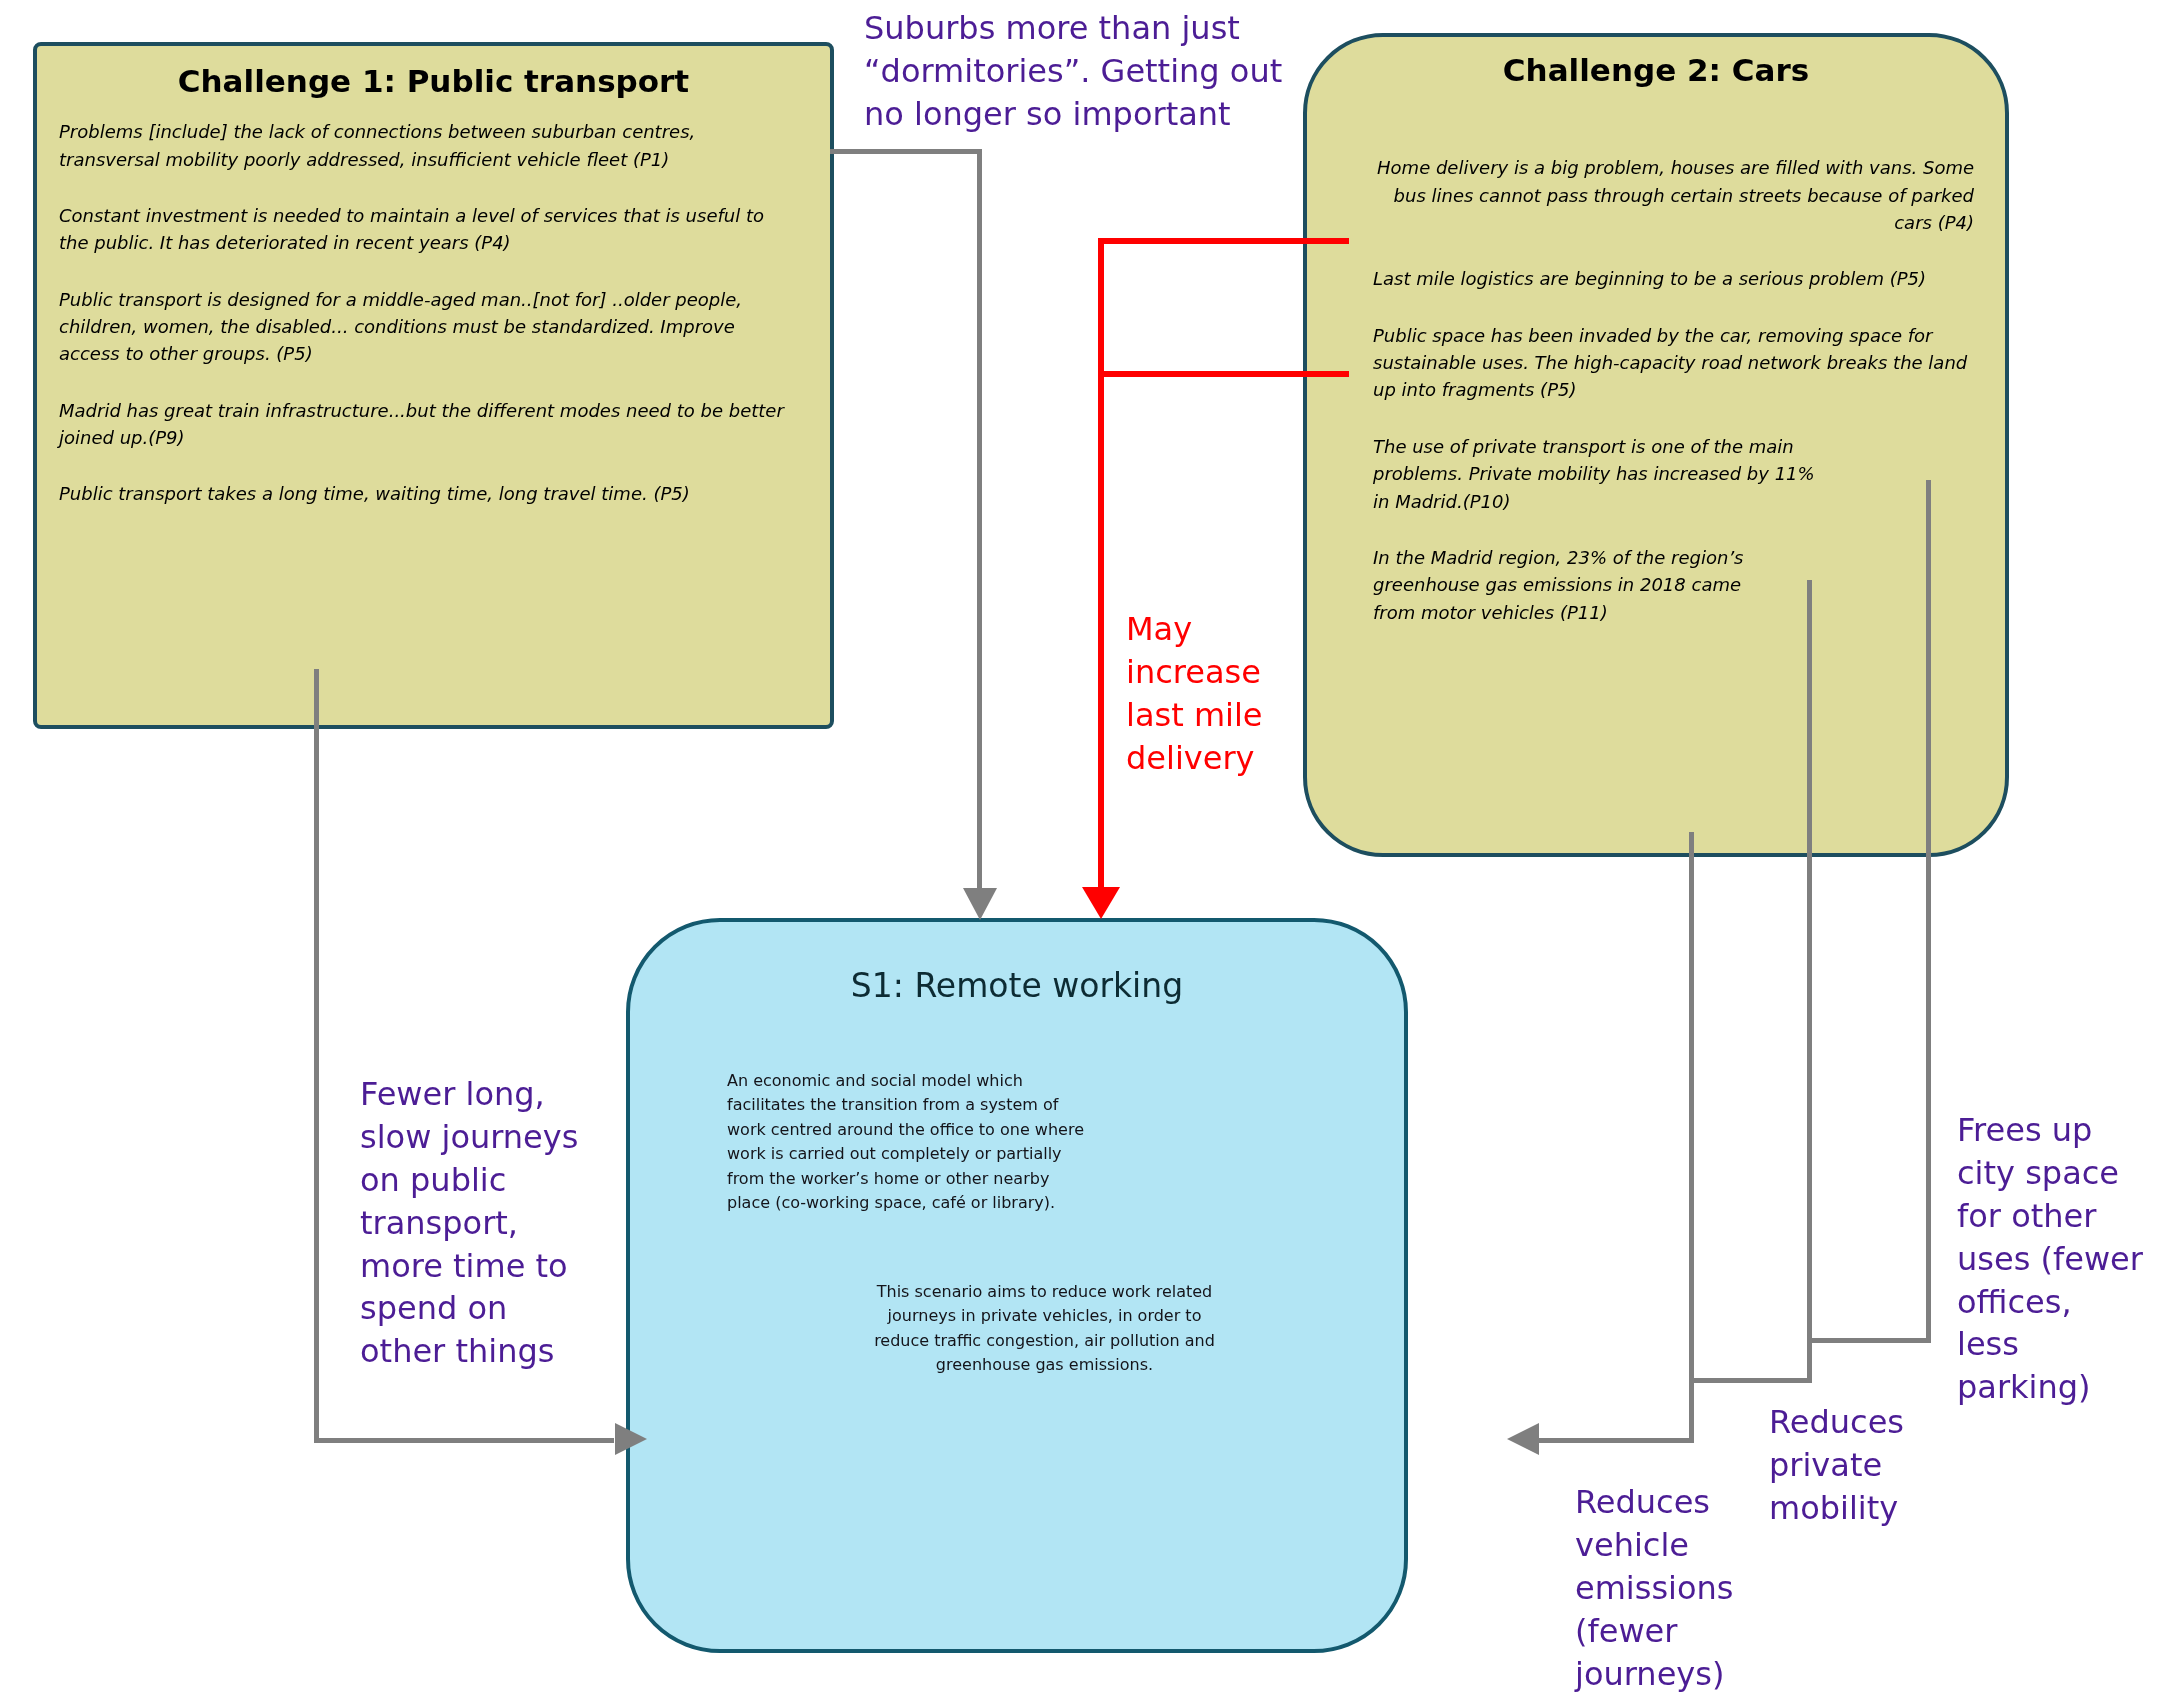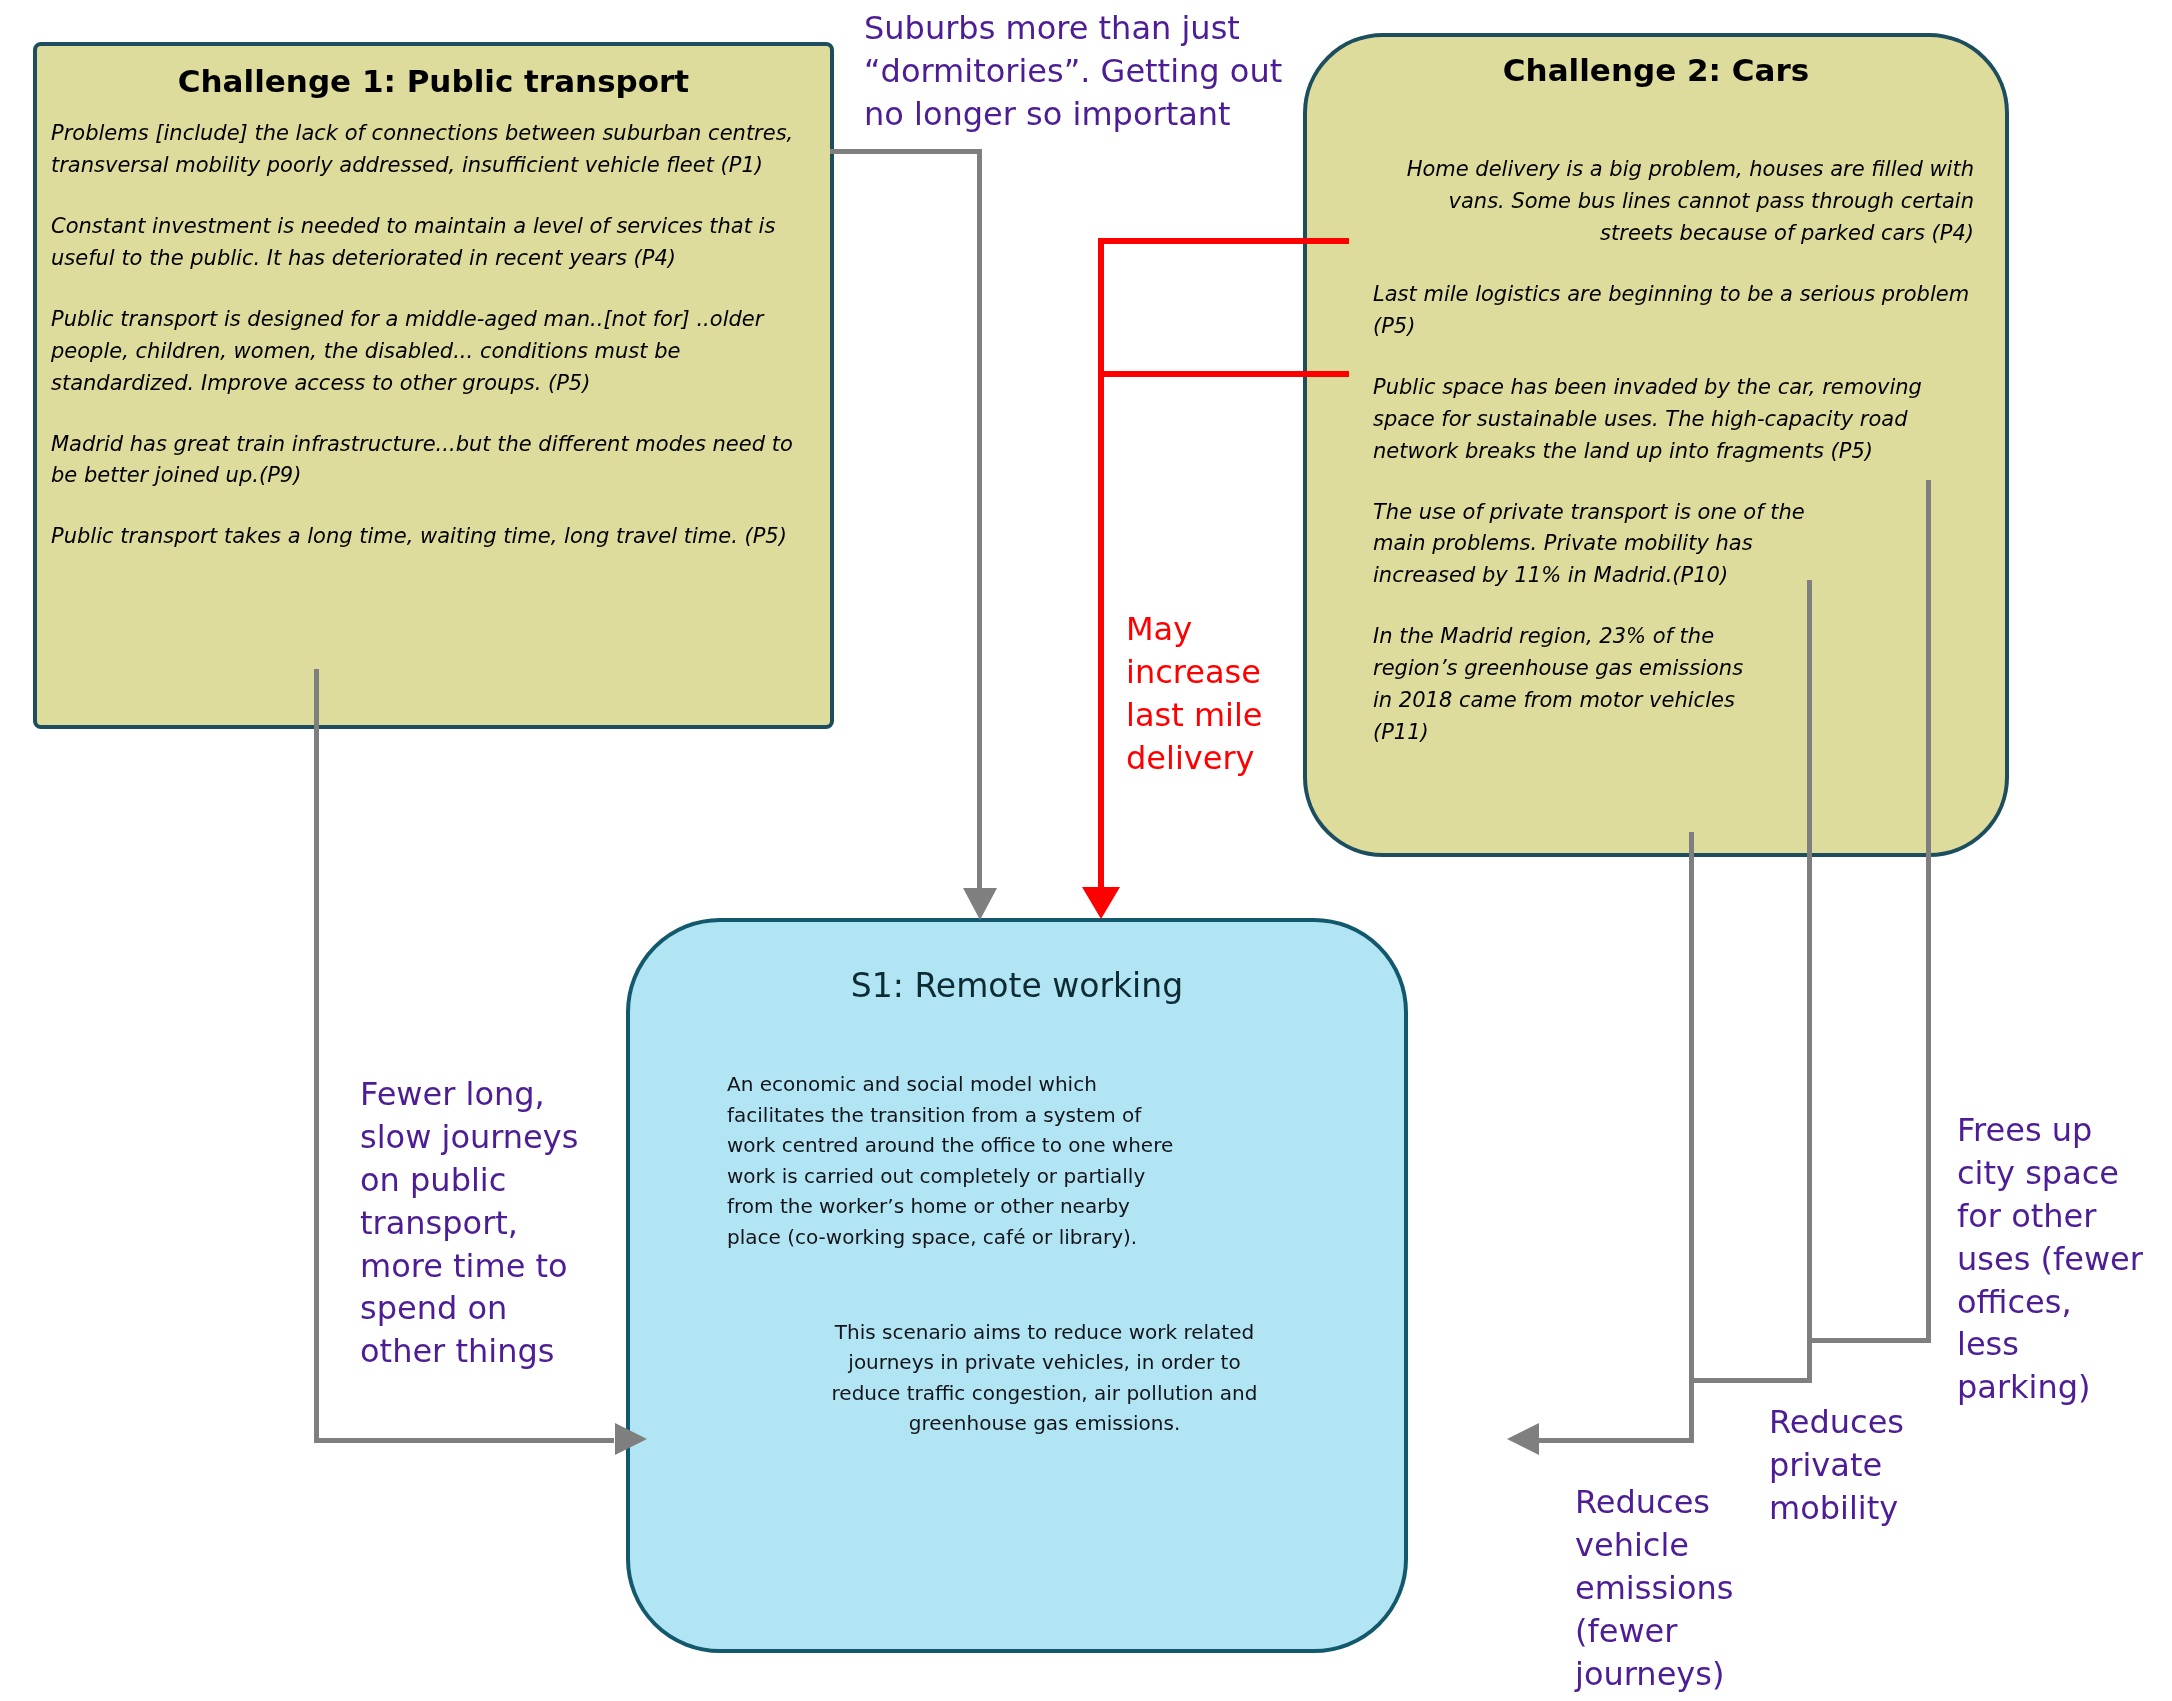--- a/index.html
+++ b/index.html
@@ -23,33 +23,33 @@
   }
   #scenario{
     left:626px;top:918px;width:782px;height:735px;
     background:#b2e5f4;border:4.2px solid #13596e;border-radius:94px;
   }
   .box-title{
     font-weight:bold;font-size:31px;text-align:center;margin:16.7px 35px 0 35px;color:#000;
   }
   #challenge2 .box-title{margin-top:15.3px;}
   .para{
-    font-style:italic;font-size:21px;line-height:1.52;color:#000;
-    margin:29px 31px 0 14px;
+    font-style:italic;font-size:18px;line-height:1.52;color:#000;
+    margin:29px 31px 0 22px;
   }
   #challenge1 .para.first{margin-top:19.5px;}
   #challenge2 .para{margin-left:66px;margin-right:31px;}
   #challenge2 .para.first{margin-top:66px;text-align:right;}
   #challenge2 .para.narrow{max-width:445px;}
   #challenge2 .para.narrower{max-width:389px;}
   .s-title{
     font-size:33px;text-align:center;margin-top:44px;font-weight:400;color:#0d2b33;
   }
   .s-para{
-    font-size:20px;line-height:1.53;color:#14141a;
+    font-size:16px;line-height:1.53;color:#14141a;
     margin:64px 42px 0 97px;white-space:pre-line;
   }
   .s-para.second{text-align:center;}
   .note{
     position:absolute;font-size:32px;line-height:1.34;color:#4c1d95;white-space:pre-line;
   }
   .note.red{color:#ff0000;}
   .hline,.vline{position:absolute;background:#7f7f7f;}
   .hline{height:4.9px;}
   .vline{width:4.9px;}

